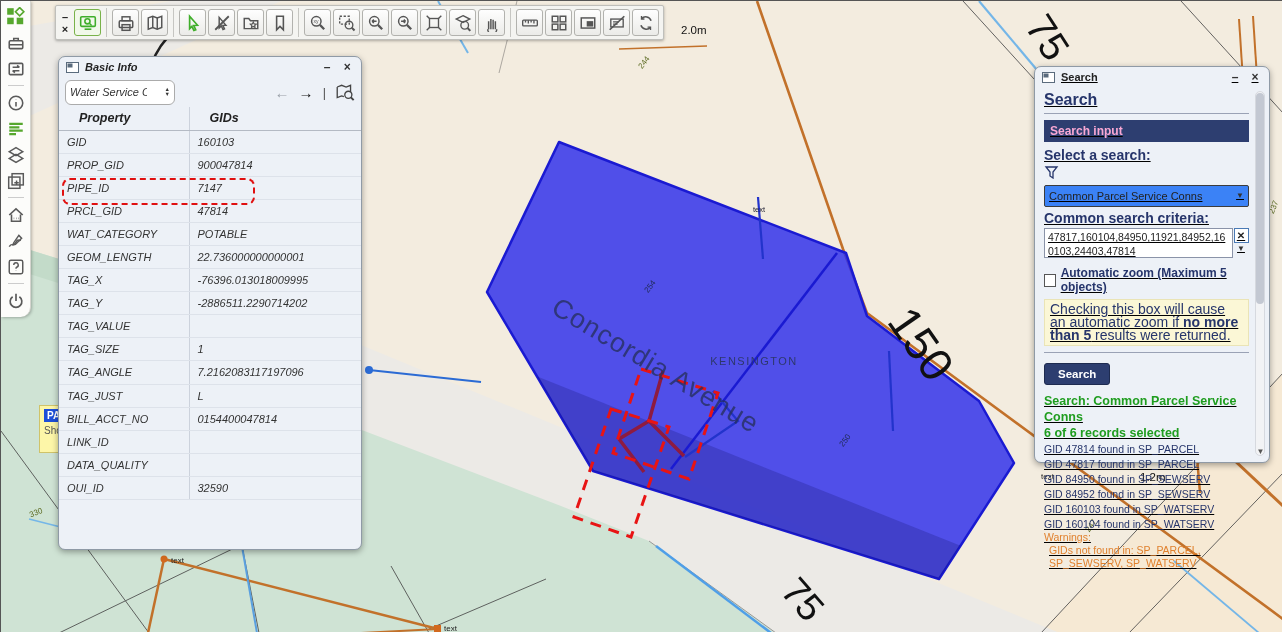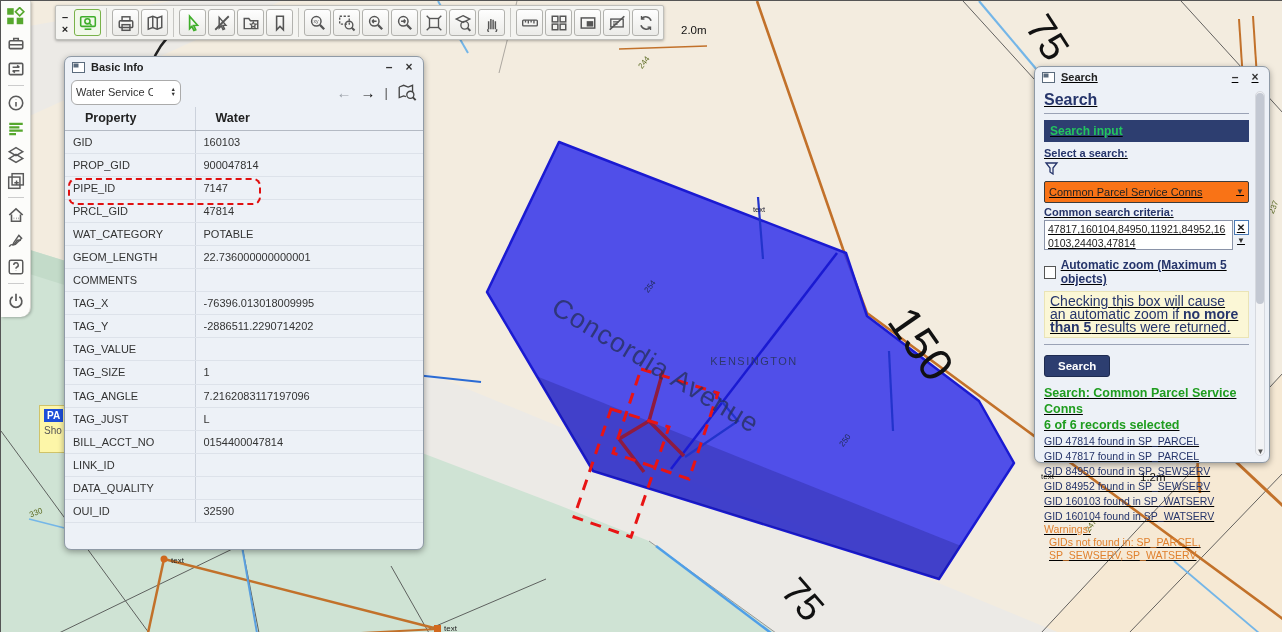--- a/index.html
+++ b/index.html
@@ -13,21 +13,21 @@
 
   
   .panel { position:absolute; background:#edf1f7; border:1px solid #8f9aa6;
     border-radius:7px; box-shadow:0 2px 6px rgba(0,0,0,.35); z-index:40; }
   .ptitle { display:flex; align-items:center; height:20px; padding:0 7px; gap:6px; }
   .ptitle .tlabel { font-size:11px; font-weight:bold; color:#222; flex:1; }
   .winbtn { font-size:12px; font-weight:bold; color:#333; width:14px; text-align:center;
     cursor:default; line-height:14px; }
 
   
-  #basicinfo { left:63px; top:55px; width:360px; height:494px; }
+  #basicinfo { left:57px; top:55px; width:304px; height:494px;font-style:italic; }
   .bi-controls { display:flex; align-items:center; height:30px; padding:0 6px; gap:4px; }
   .bi-select { width:110px; height:25px; background:#fff; border:1px solid #ababab;
     border-radius:6px; font-size:11px; color:#333; display:flex; align-items:center;
     padding:0 4px; gap:18px; }
   .bi-select span.val { flex:1; white-space:nowrap; overflow:hidden; }
   .updown { display:flex; flex-direction:column; font-size:5.5px; color:#333; line-height:5px; }
   .bi-nav { margin-left:auto; display:flex; align-items:center; gap:9px; }
   .navarrow { font-size:15px; line-height:15px; }
   .nav-disabled { color:#9aa0a8; }
   .nav-enabled { color:#111; }
@@ -40,24 +40,24 @@
   table.props th:first-child { width:130px; }
   table.props td+td, table.props th+th { border-left:1px solid #ccd2dc; }
   #gid-highlight { position:absolute; left:3px; top:121px; width:193px; height:27px;
     border:2.5px dashed #e01010; border-radius:8px; pointer-events:none; z-index:5; }
 
   
   #searchpanel { left:1033px; top:65px; width:236px; height:397px;text-decoration:underline; }
   .sp-body { position:relative; padding:2px 20px 6px 9px; color:#26356b; }
   .sp-h1 { font-size:16px; font-weight:bold; color:#26356b; margin:2px 0 4px; }
   .sp-hr { border:none; border-top:1px solid #9aa2b5; margin:3px 0 6px; }
-  .sp-banner { background:#2d3e70; color:#22c55e; font-size:12px; font-weight:bold;
+  .sp-banner { background:#2d3e70; color:#f9a8d4; font-size:12px; font-weight:bold;
     padding:4px 6px; margin-bottom:5px; }
-  .sp-label { font-size:11px; font-weight:bold; margin:3px 0 2px; }
-  .sp-select { width:100%; height:22px; background:#f97316; border:1.5px solid #3c3c3c;
+  .sp-label { font-size:14px; font-weight:bold; margin:3px 0 2px; }
+  .sp-select { width:100%; height:22px; background:#3b82f6; border:1.5px solid #3c3c3c;
     border-radius:2px; display:flex; align-items:center; font-size:11px; color:#222;
     padding:0 4px; margin:2px 0 0; }
   .sp-select .val { flex:1; white-space:nowrap; overflow:hidden; }
   .sp-criteria { display:flex; margin:2px 0 8px; }
   .sp-critbox { flex:1; height:30px; background:#fff; border:1px solid #8a93a8;
     font-size:10.5px; line-height:14px; color:#222; padding:1px 3px; overflow:hidden;
     word-break:break-all; }
   .sp-critside { width:16px; display:flex; flex-direction:column; align-items:center; }
   .xbtn { width:15px; height:15px; border:1px solid #4a7ab5; background:#fff;
     font-size:10px; font-weight:bold; color:#222; text-align:center; line-height:13px; }
@@ -448,21 +448,21 @@
         <path d="M2 3.5 L6 2 L10 3.5 L14 2 V8 M2 3.5 V13 L6 11.5 l2 0.7"></path>
         <circle cx="12" cy="10.5" r="3.2"></circle>
             <line x1="14.3" y1="12.8" x2="16.8" y2="15.3" stroke-width="1.8"></line>
       </svg>
     </div>
   </div>
   <table class="props">
     <thead>
       <tr>
         <th>Property</th>
-        <th>Water</th>
+        <th>GIDs</th>
       </tr>
     </thead>
     <tbody>
       <tr>
             <td>GID</td>
             <td>160103</td>
           </tr>
       <tr>
             <td>PROP_GID</td>
             <td>900047814</td>
@@ -475,24 +475,20 @@
             <td>PRCL_GID</td>
             <td>47814</td>
           </tr>
       <tr>
             <td>WAT_CATEGORY</td>
             <td>POTABLE</td>
           </tr>
       <tr>
             <td>GEOM_LENGTH</td>
             <td>22.736000000000001</td>
-          </tr>
-      <tr>
-            <td>COMMENTS</td>
-            <td></td>
           </tr>
       <tr>
             <td>TAG_X</td>
             <td>-76396.013018009995</td>
           </tr>
       <tr>
             <td>TAG_Y</td>
             <td>-2886511.2290714202</td>
           </tr>
       <tr>

